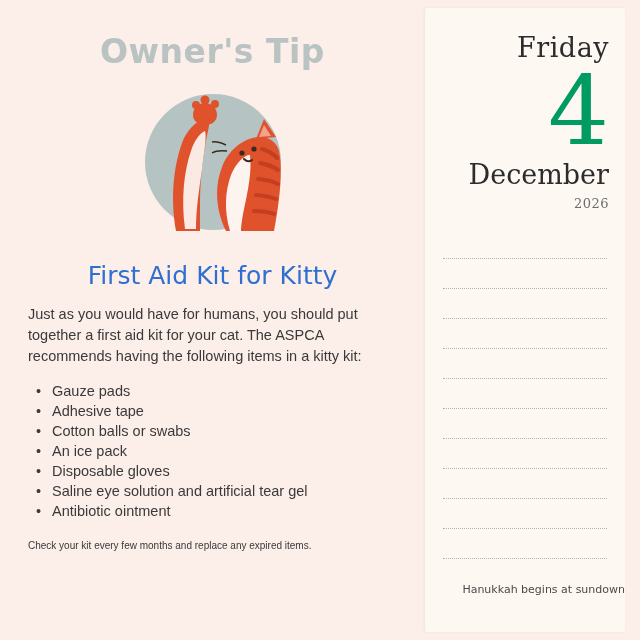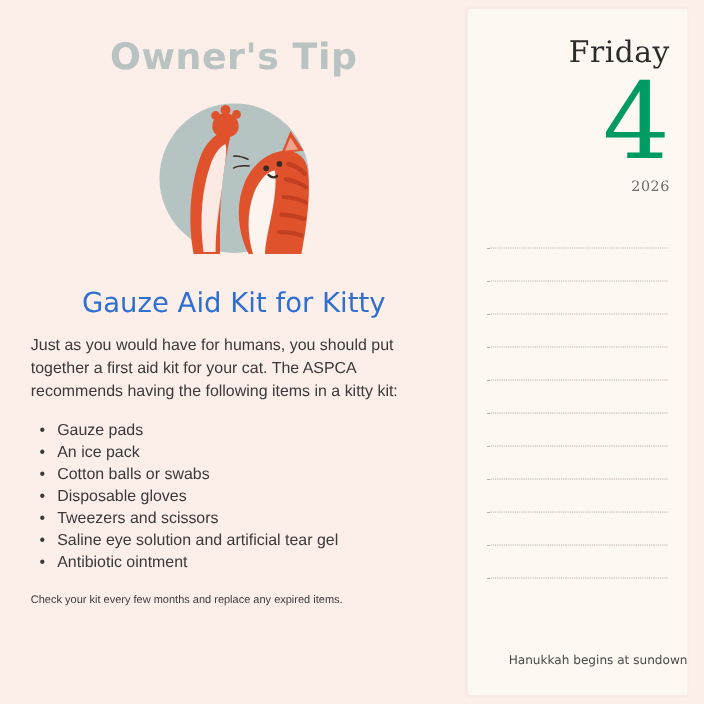--- a/index.html
+++ b/index.html
@@ -132,21 +132,21 @@
   .rules {
     margin-top: 18px;
     padding: 0 2px;
   }
   .rule {
     border-bottom: 1px dotted #b9b2aa;
     height: 29px;
   }
   .note {
     position: absolute;
-    bottom: 25px;
+    bottom: 36px;
     left: 0;
     width: 100%;
     font-size: 11px;
     color: #4a4a4a;
     font-family: "DejaVu Sans", sans-serif;
   }
 </style>
 </head>
 <body>
 
@@ -184,40 +184,41 @@
 
           <circle cx="112" cy="74" r="2.6" fill="#3a2a22"></circle>
           <circle cx="124" cy="70" r="2.6" fill="#3a2a22"></circle>
           <path d="M114 80 q4 4 8 1" stroke="#3a2a22" stroke-width="2" fill="none" stroke-linecap="round"></path>
           <path d="M96 66 q-9 -4 -14 -3" stroke="#3a2a22" stroke-width="1.4" fill="none"></path>
           <path d="M97 72 q-10 -1 -15 2" stroke="#3a2a22" stroke-width="1.4" fill="none"></path>
         </svg>
       </div>
     </div>
 
-    <div class="article-title">Gauze Aid Kit for Kitty</div>
+    <div class="article-title">First Aid Kit for Kitty</div>
 
     <p class="body-text">Just as you would have for humans, you should put together a first aid kit for your cat. The ASPCA recommends having the following items in a kitty kit:</p>
 
     <ul class="kit-list">
       <li>Gauze pads</li>
+      <li>Adhesive tape</li>
+      <li>Cotton balls or swabs</li>
       <li>An ice pack</li>
-      <li>Cotton balls or swabs</li>
       <li>Disposable gloves</li>
-      <li>Tweezers and scissors</li>
       <li>Saline eye solution and artificial tear gel</li>
       <li>Antibiotic ointment</li>
     </ul>
 
     <p class="closing-text">Check your kit every few months and replace any expired items.</p>
   </div>
 
   <div class="right">
     <div class="weekday">Friday</div>
     <div class="daynum">4</div>
+    <div class="month">December</div>
     <div class="year">2026</div>
 
     <div class="rules">
       <div class="rule"></div>
       <div class="rule"></div>
       <div class="rule"></div>
       <div class="rule"></div>
       <div class="rule"></div>
       <div class="rule"></div>
       <div class="rule"></div>

